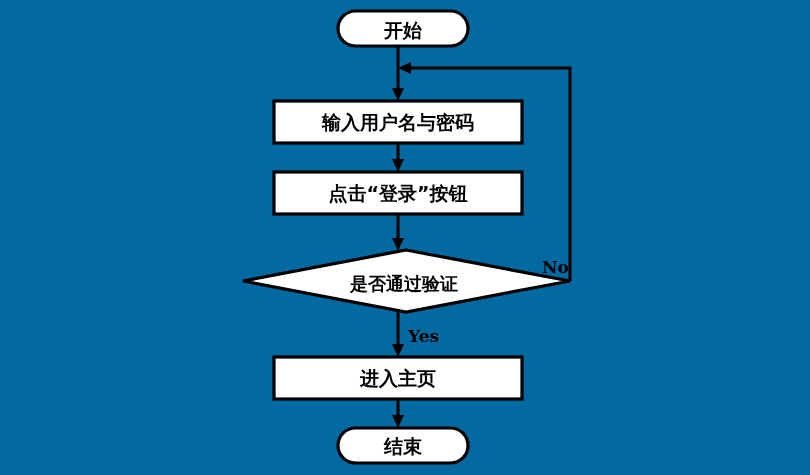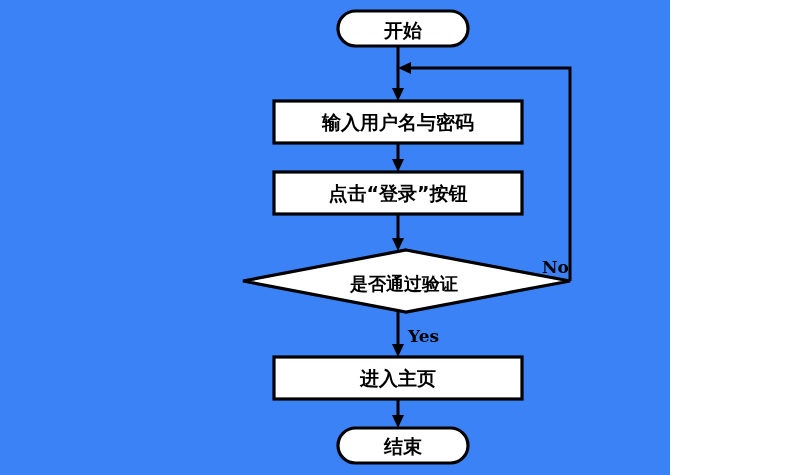--- a/index.html
+++ b/index.html
@@ -6,23 +6,23 @@
   html, body {
     margin: 0;
     padding: 0;
     background: #ffffff;
   }
   body {
     font-family: "Liberation Sans", sans-serif;
   }
   #canvas {
     position: relative;
-    width: 670px;
+    width: 810px;
     height: 475px;
-    background: #3b82f6;
+    background: #0369a1;
     overflow: hidden;
     text-align: right;
   }
   #flow-svg {
     position: absolute;
     left: 0;
     top: 0;
     width: 810px;
     height: 475px;
   }

